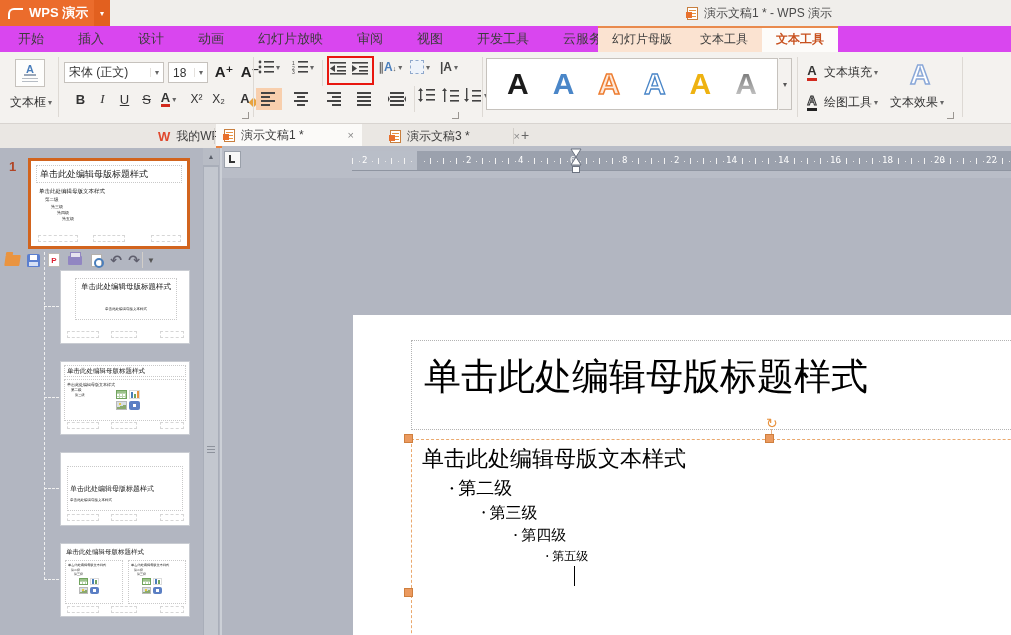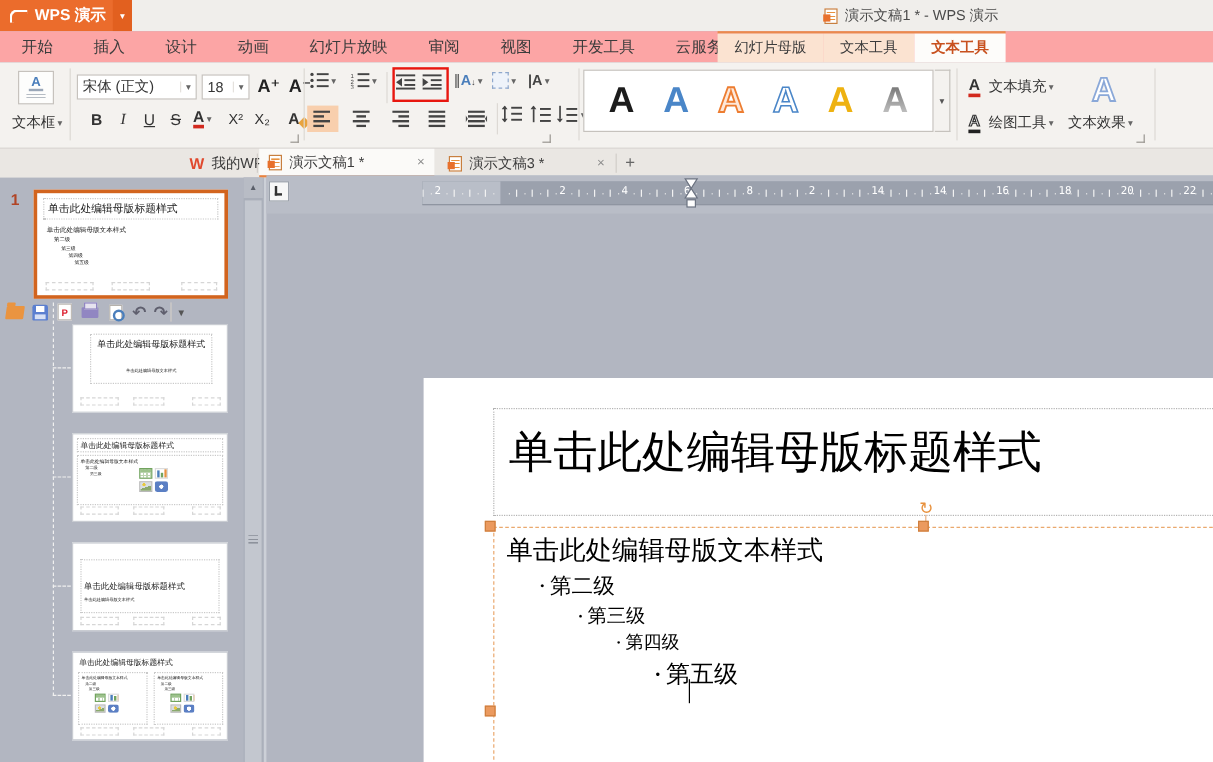--- a/index.html
+++ b/index.html
@@ -15,21 +15,21 @@
     border-radius:6px 0 0 0;margin-right:6px}
   .wps-dd{position:absolute;right:0;top:0;width:16px;height:26px;background:#e2601f;color:#fff;
     font-size:8px;display:flex;align-items:center;justify-content:center}
   .win-title{position:absolute;left:687px;top:5px;display:flex;align-items:center;gap:6px;color:#4a4a4a;font-size:12px}
   .doc-ico{display:inline-block;width:11px;height:13px;background:#fff;border:1px solid #c87f3f;position:relative}
   .doc-ico::before{content:"";position:absolute;left:1px;top:2px;width:7px;height:7px;
     background:repeating-linear-gradient(#e8923f 0 1px,transparent 1px 3px)}
   .doc-ico::after{content:"";position:absolute;left:-2px;bottom:1px;width:6px;height:6px;background:#e8702c}
 
   
-  .menubar{position:absolute;left:0;top:26px;width:1011px;height:26px;background:#fca5a5}
+  .menubar{position:absolute;left:0;top:26px;width:1011px;height:26px;background:#d946ef}
   .mtabs{position:absolute;left:18px;top:0;height:26px;display:flex;gap:34px;align-items:center;font-size:13px;color:#3c3c3c}
   .mtab{cursor:default;white-space:nowrap}
   .ctabs{position:absolute;left:598px;top:0;height:26px;display:flex;border-top:2px solid #e98a4d}
   .ctab{padding:0 14px;line-height:23px;background:#fbe3d1;color:#3c3c3c;white-space:nowrap;cursor:default}
   .ctab.active{background:#fdfcfa;color:#c8511f;font-weight:bold}
 
   
   .ribbon{position:absolute;left:0;top:52px;width:1011px;height:72px;background:#f4f2ef;border-bottom:1px solid #d8d4d0}
   .vsep{position:absolute;top:5px;height:60px;width:1px;background:#ddd9d4}
   .rbtn{position:absolute;display:flex;align-items:center;justify-content:center;color:#333;cursor:default}
@@ -412,21 +412,21 @@
     <span class="w-logo">W</span>
     <span>我的WPS</span>
     <span class="x">×</span>
   </div>
   <div class="tsep" style="left:214px"></div>
   <div class="dtab active" style="left:216px;width:146px">
     <span class="doc-ico"></span>
     <span>演示文稿1 *</span>
     <span class="x" style="margin-left:auto">×</span>
   </div>
-  <div class="dtab" style="left:366px;width:146px">
+  <div class="dtab" style="left:382px;width:146px">
     <span class="doc-ico"></span>
     <span>演示文稿3 *</span>
     <span class="x" style="margin-left:auto">×</span>
   </div>
   <div class="tsep" style="left:513px"></div>
   <div class="newtab" style="left:521px">+</div>
 
   <div class="slide-num">1</div>
 
   <div class="thumb selected" style="left:28px;top:158px;width:162px;height:91px">
@@ -650,18 +650,18 @@
   </div>
   <div class="bline" style="left:450px;top:476px;font-size:18px">
     <span class="bu">•</span><span>第二级</span>
   </div>
   <div class="bline" style="left:482px;top:503px;font-size:16px">
     <span class="bu">•</span><span>第三级</span>
   </div>
   <div class="bline" style="left:514px;top:526px;font-size:15px">
     <span class="bu">•</span><span>第四级</span>
   </div>
-  <div class="bline" style="left:546px;top:548px;font-size:20px">
+  <div class="bline" style="left:546px;top:548px;font-size:12px">
     <span class="bu">•</span><span>第五级</span>
   </div>
   <div class="caret"></div>
 
 </div>
 
 </body></html>

